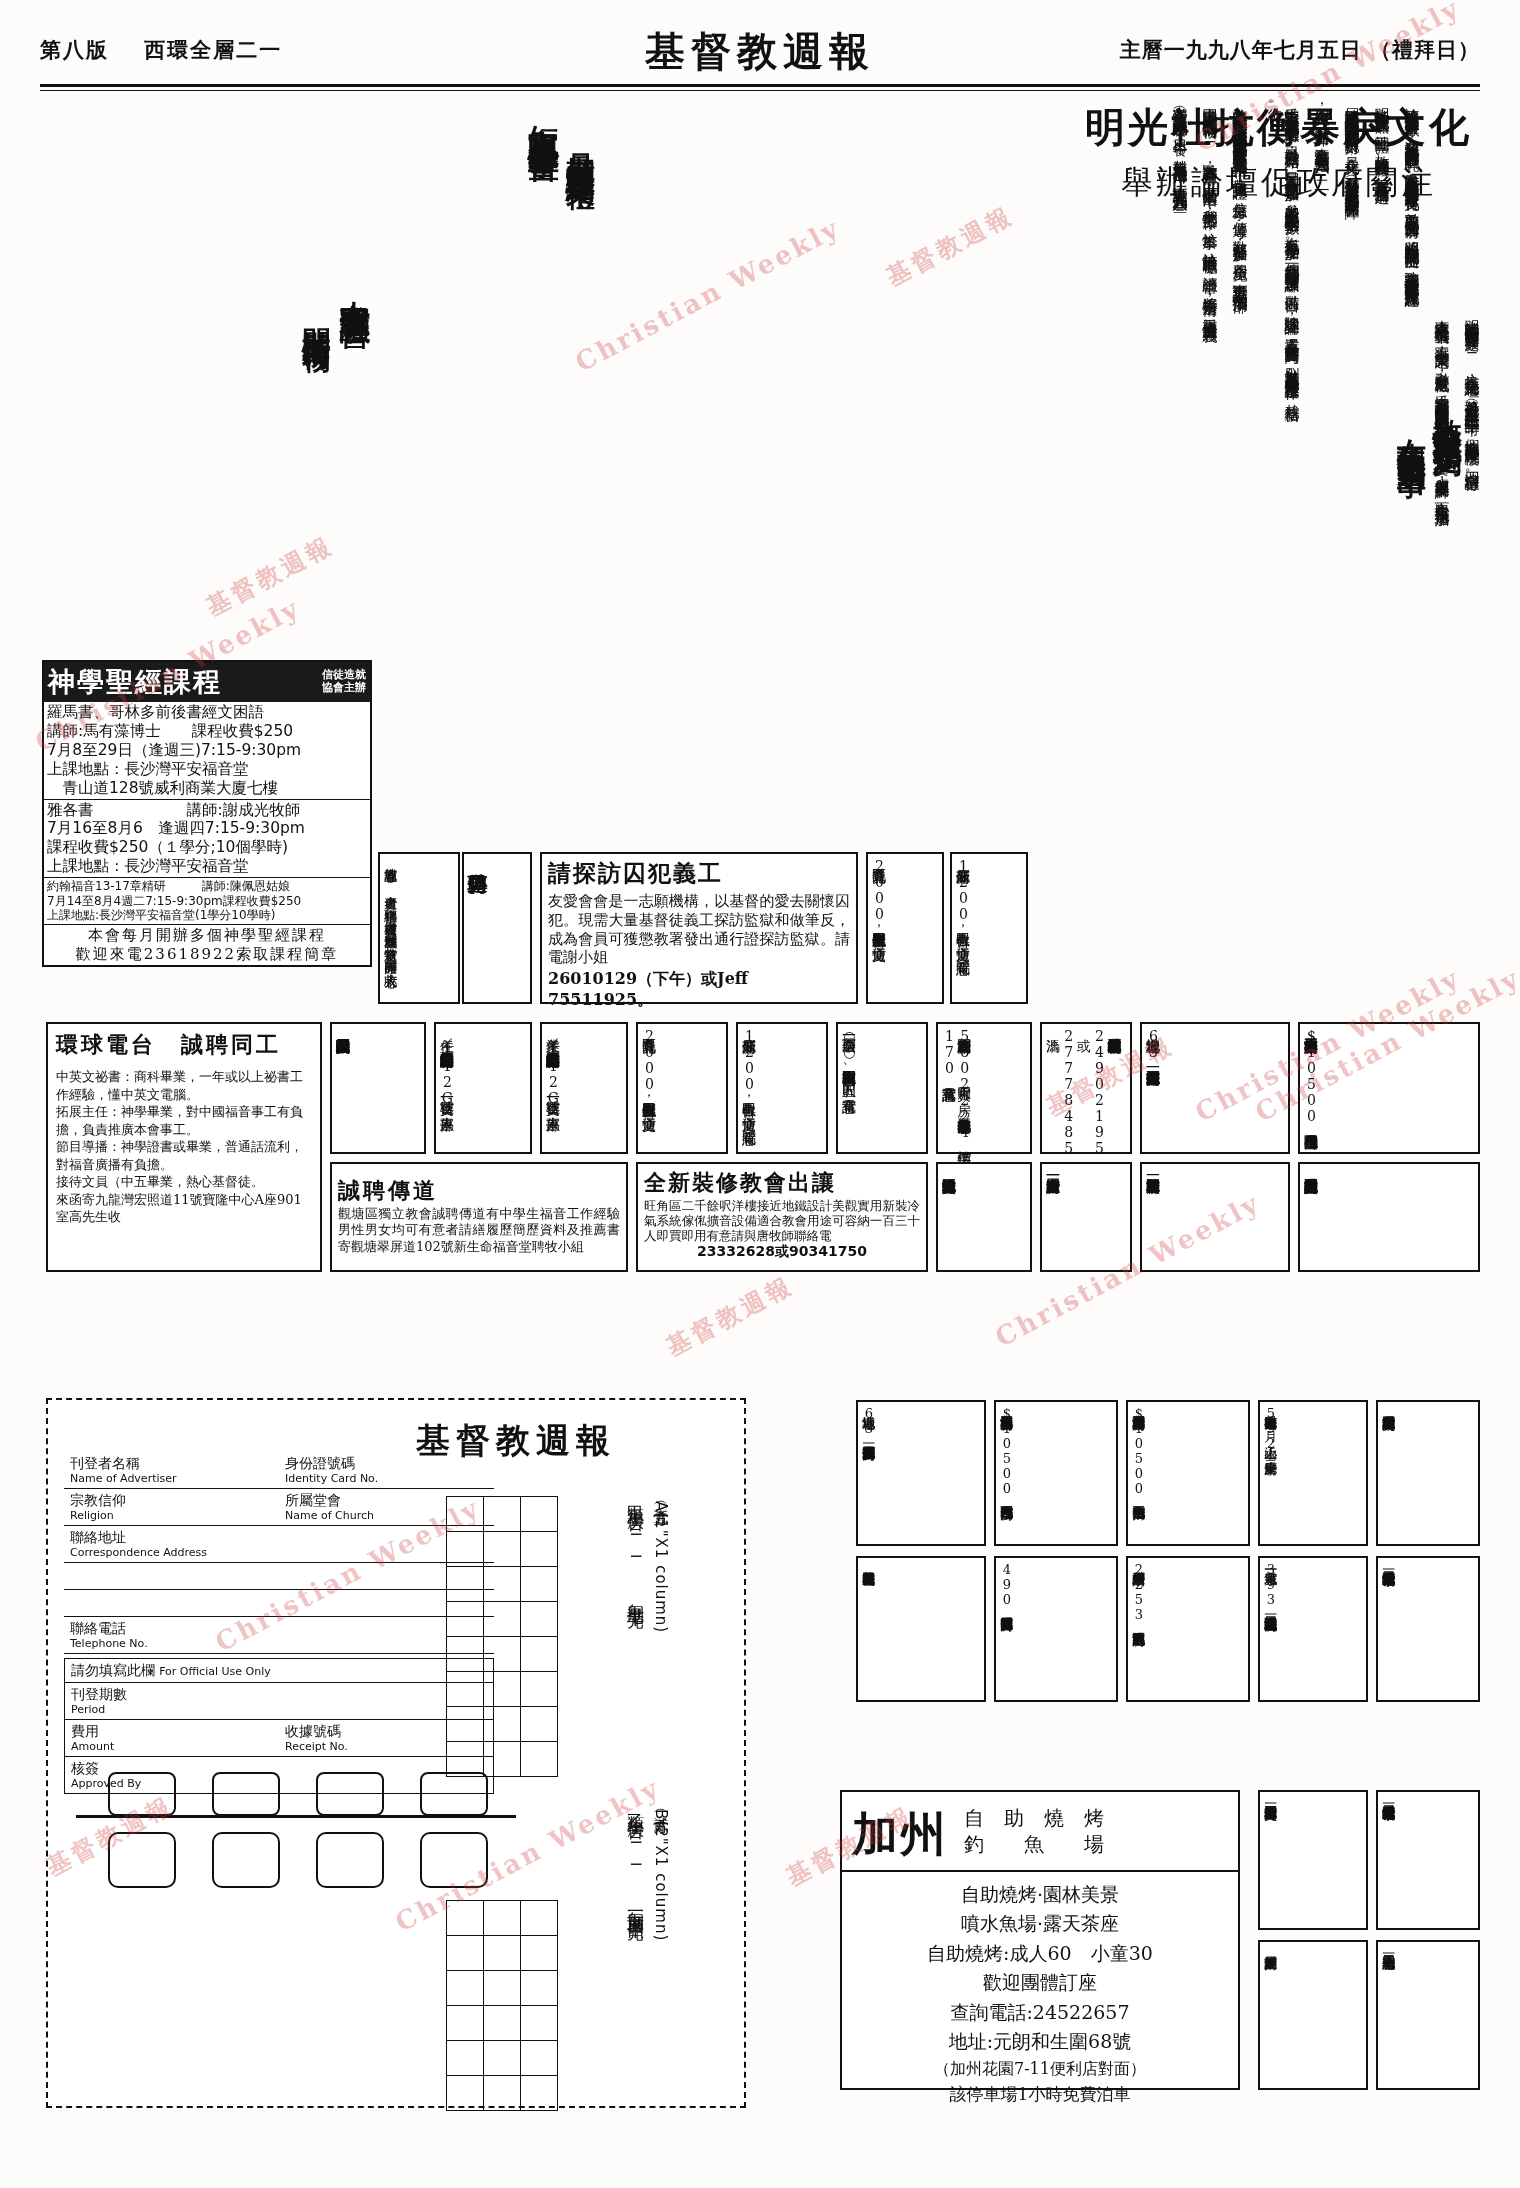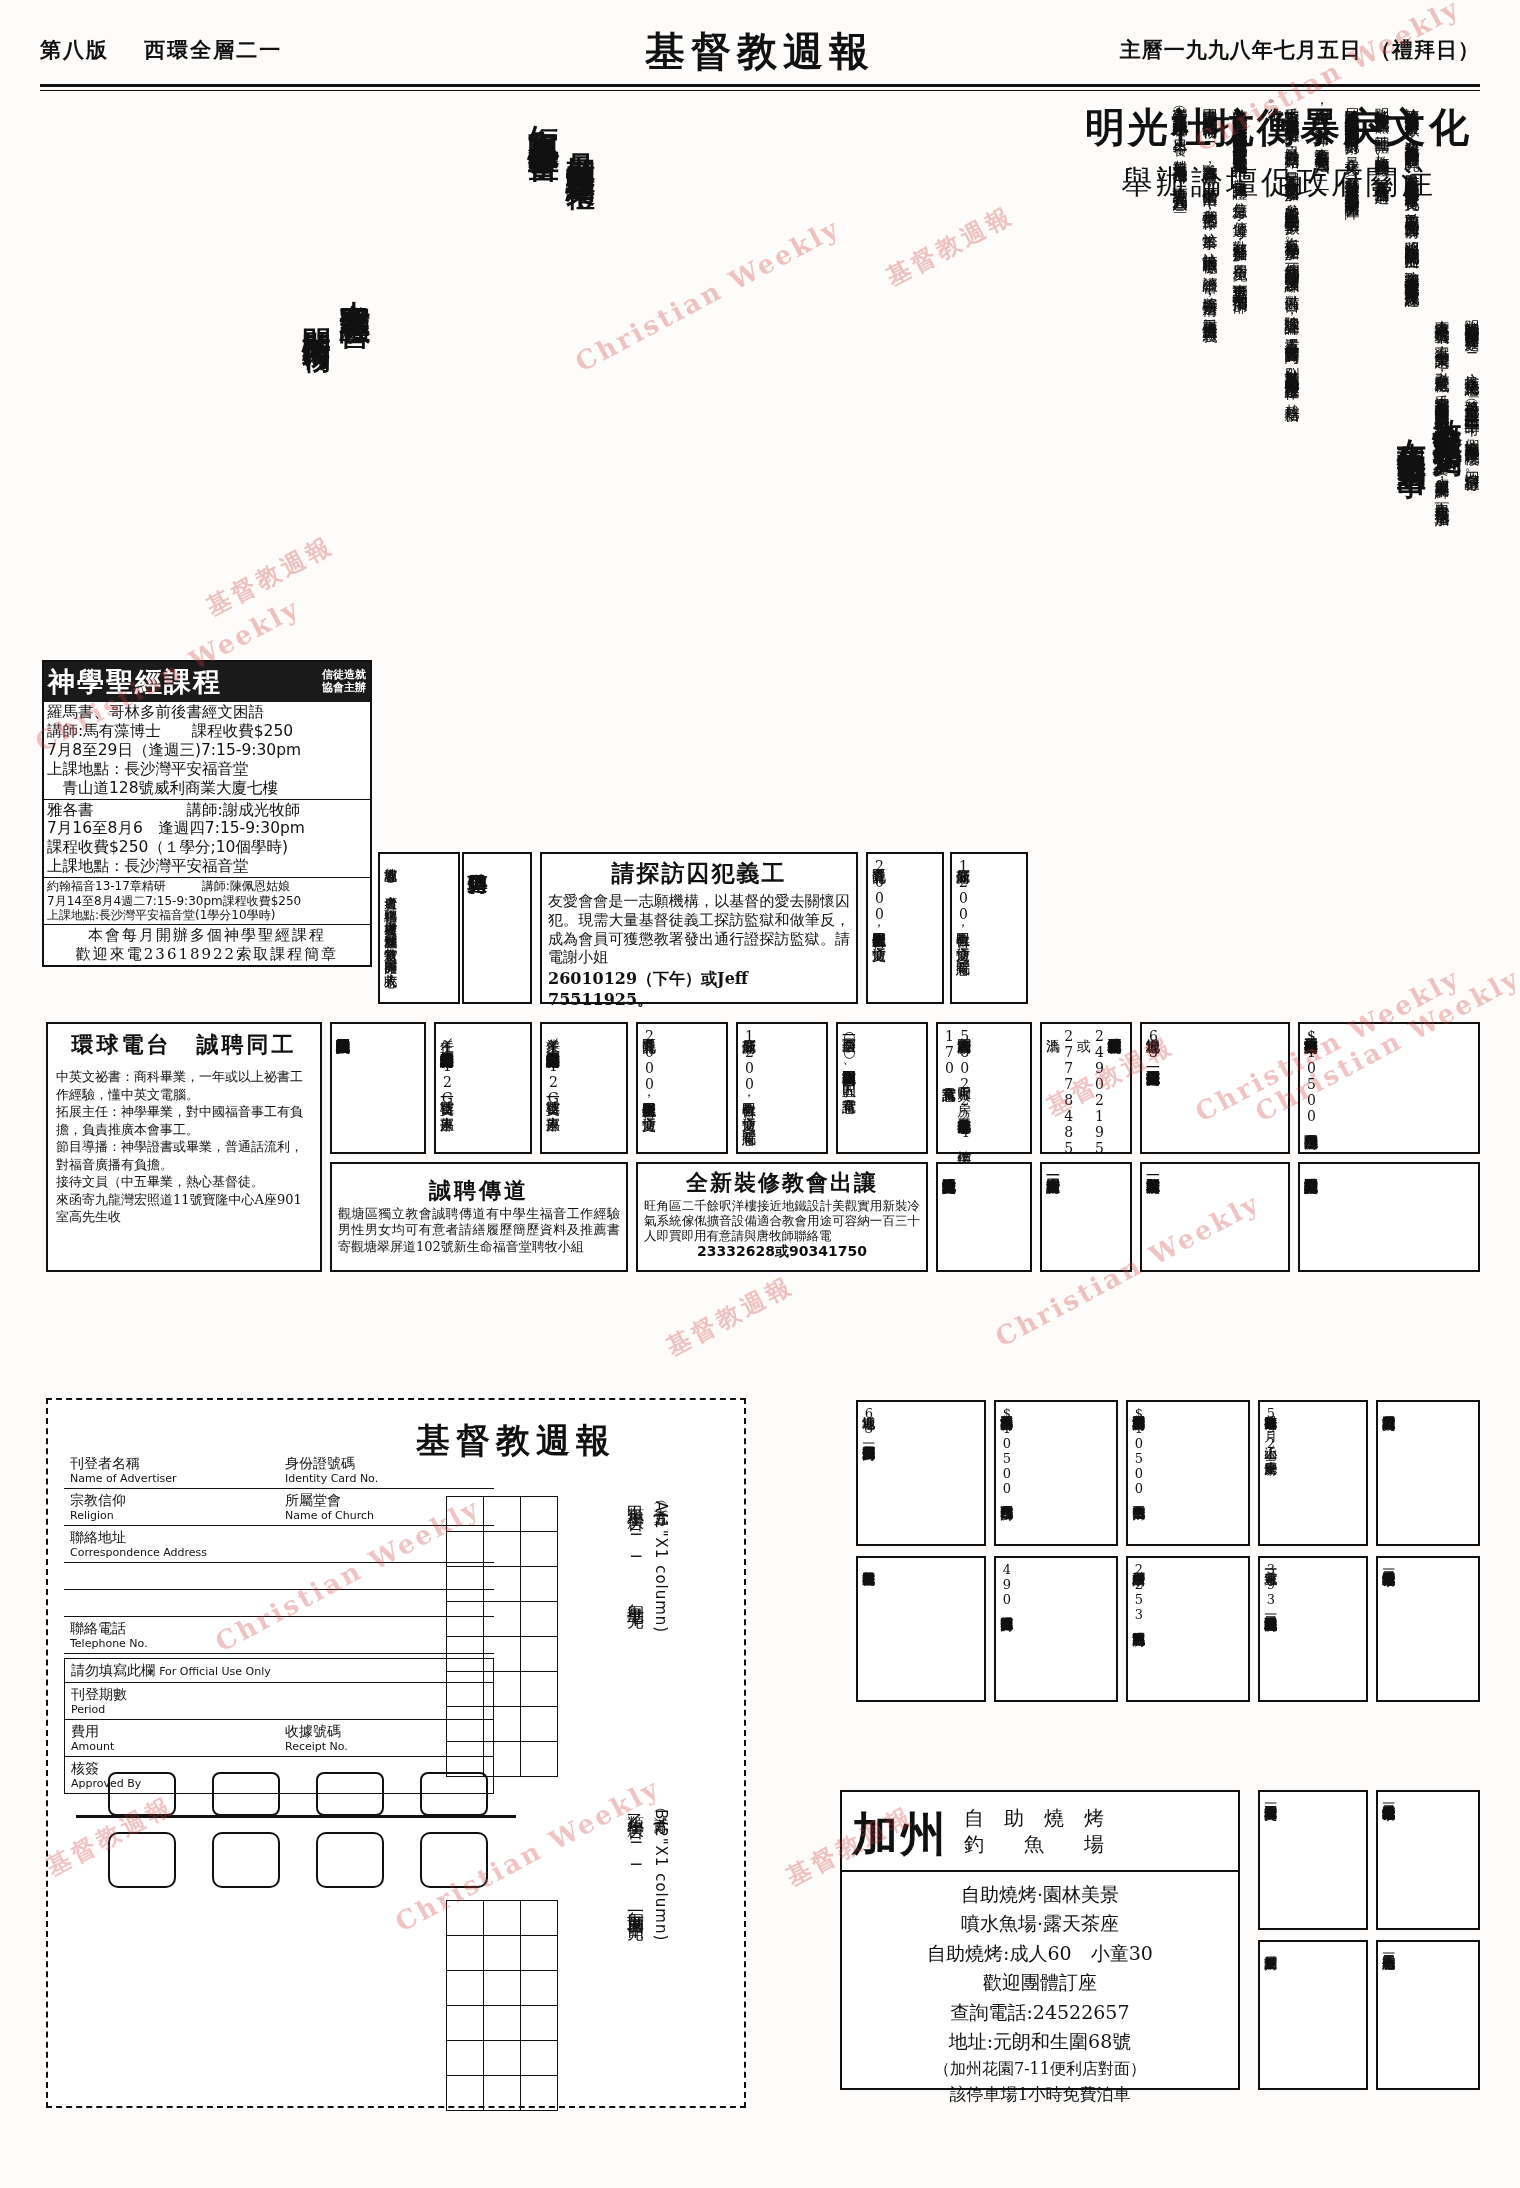--- a/index.html
+++ b/index.html
@@ -34,21 +34,21 @@
      font-family:"DejaVu Sans","Liberation Sans",sans-serif;
      white-space:nowrap;text-align:right;}
   .hl-main .l2{font-size:32px;letter-spacing:3px;margin-top:6px;
      font-family:"DejaVu Serif","Liberation Serif",serif;
      white-space:nowrap;text-align:center;}
   .vbig{writing-mode:vertical-rl;text-orientation:upright;
         font-family:"DejaVu Sans","Liberation Sans",sans-serif;
         font-weight:bold;letter-spacing:3px;line-height:1.0;}
   
   .box{position:absolute;border:2px solid #111;background:#fff;box-sizing:border-box;}
-  .bx-title{text-align:center;font-weight:bold;
+  .bx-title{font-weight:bold;
             font-family:"DejaVu Sans","Liberation Sans",sans-serif;}
   .bx-body{font-family:"DejaVu Serif","Liberation Serif",serif;}
   .vbox{writing-mode:vertical-rl;text-orientation:upright;
         font-family:"DejaVu Serif","Liberation Serif",serif;
         line-height:1.1;letter-spacing:0px;height:100%;
         box-sizing:border-box;padding:4px 3px;font-size:14px;
         display:block;}
   
   .sem{position:absolute;left:42px;top:660px;width:330px;border:2px solid #111;background:#fff;box-sizing:border-box;}
   .sem-hd{background:#1a1a1a;color:#fff;display:flex;align-items:center;

